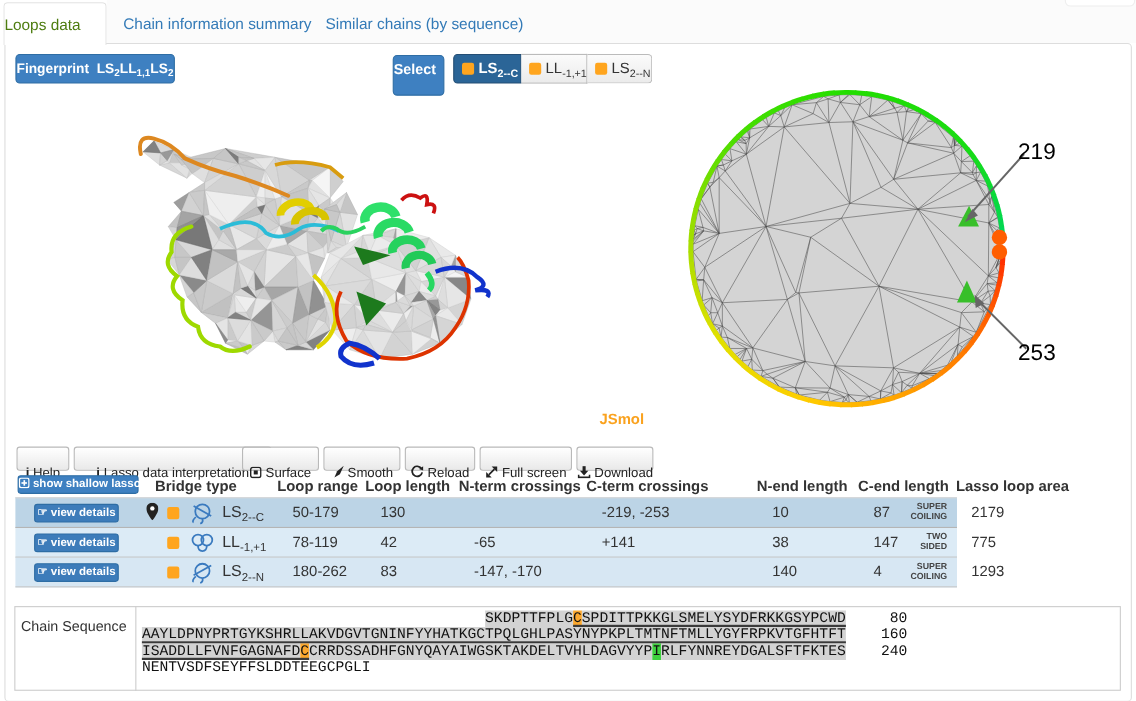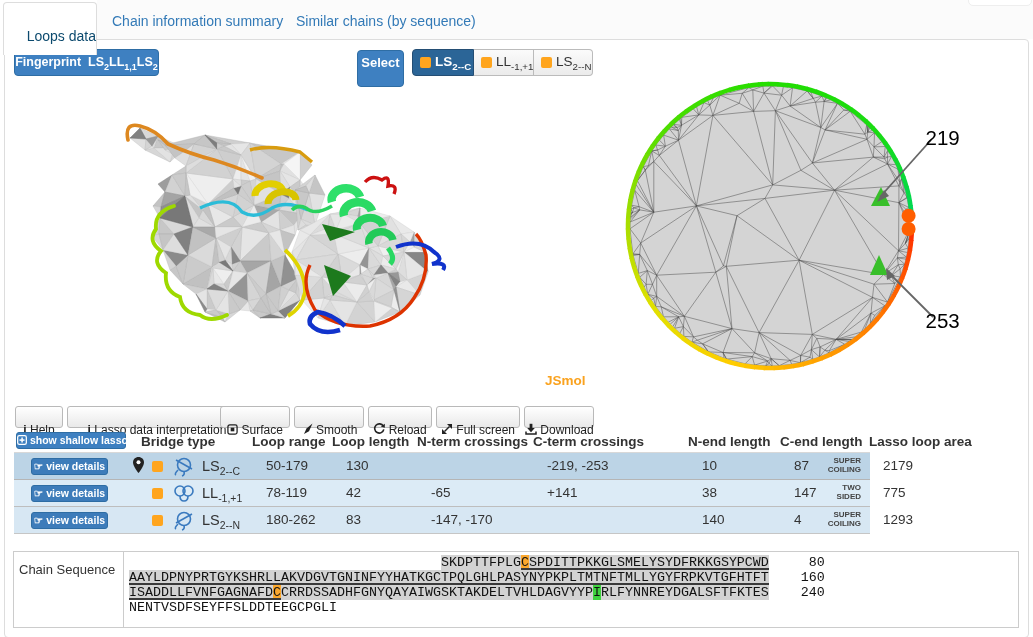--- a/index.html
+++ b/index.html
@@ -1,21 +1,21 @@
 <!DOCTYPE html>
 <html><head><meta charset="utf-8">
 <style>
 html,body{margin:0;padding:0;background:#fff;width:1033px;height:637px;overflow:hidden;
 font-family:"Liberation Sans",sans-serif;position:relative}
 .abs{position:absolute}
 sub{font-size:72%;line-height:0}
 .hdr{position:absolute;top:434px;font-weight:bold;font-size:13.5px;color:#333}
 .val{position:absolute;font-size:13.5px;color:#333}
 .btnp{position:absolute;background:#3e80c1;border:1px solid #2e6da4;border-radius:4px;color:#fff;
-font-weight:bold;box-sizing:border-box;text-align:center}
+font-weight:bold;box-sizing:border-box;text-align:left}
 .tbtn{position:absolute;top:406px;height:22px;box-sizing:border-box;border:1px solid #b9b9b9;border-radius:3px;
 background:linear-gradient(#ffffff,#e9e9e9);color:#222;font-size:12px;text-align:center;padding-top:16px;white-space:nowrap}
 .row{position:absolute;left:14px;width:856px}
 .vd{position:absolute;left:17px;top:5px;width:77px;height:17px;background:#3d7cba;border:1px solid #2e6da4;
 border-radius:3px;color:#fff;font-weight:bold;font-size:10.5px;text-align:center;box-sizing:border-box;line-height:15px;white-space:nowrap}
 .osq{position:absolute;left:138px;top:8px;width:11px;height:11px;background:#ffa51e;border-radius:2px}
 .motif{position:absolute;left:188px;top:5px;font-size:14.5px;color:#333}
 .rlab{position:absolute;right:9px;top:3px;font-size:8px;color:#444;text-align:right;line-height:9px;font-weight:bold}
 .mono{font-family:"Liberation Mono",monospace;font-size:13.33px;white-space:nowrap}
 .sline{height:15px;line-height:15px;position:relative}
@@ -23,21 +23,21 @@
 .gu{background:#d3d3d3}
 .ou{background:#fca82e}
 .gr{background:#3fd23f}
 </style></head>
 <body>
 <div class="abs" style="left:97px;top:0;width:936px;height:39px;background:#fbfbfb"></div>
 <div class="abs" style="left:968px;top:-6px;width:62px;height:10px;background:#fff;border:1px solid #eee;border-radius:5px"></div>
 
 <div class="abs" style="left:4px;top:39px;width:1023px;height:597px;border:1px solid #ddd;border-radius:0 4px 4px 4px;background:#fff"></div>
 
-<div class="abs" style="left:3px;top:2px;width:92px;height:38px;background:#fff;border:1px solid #ddd;border-bottom:0;border-radius:4px 4px 0 0;z-index:3;color:#0c4a6e;font-size:14px;text-align:right;padding-top:14px;line-height:38px">Loops data</div>
+<div class="abs" style="left:3px;top:2px;width:92px;height:38px;background:#fff;border:1px solid #ddd;border-bottom:0;border-radius:4px 4px 0 0;z-index:3;color:#4d7c0f;font-size:14px;text-align:left;padding-top:0;line-height:38px">Loops data</div>
 <div class="abs" style="left:112px;top:13px;font-size:14px;color:#337ab7">Chain information summary</div>
 <div class="abs" style="left:296px;top:13px;font-size:14px;color:#337ab7">Similar chains (by sequence)</div>
 
 <div class="btnp" style="left:14px;top:49px;width:145px;height:27px;font-size:12.5px;padding-top:5px;white-space:nowrap">Fingerprint&nbsp;&nbsp;LS<sub>2</sub>LL<sub>1,1</sub>LS<sub>2</sub></div>
 
 <div class="btnp" style="left:357px;top:50px;width:47px;height:37px;font-size:13px;padding-top:4px">Select</div>
 
 <div class="abs" style="left:412px;top:49px;height:27px">
   <div class="abs" style="left:0;top:0;width:62px;height:27px;background:#2b6597;border:1px solid #244e74;border-radius:4px 0 0 4px;box-sizing:border-box">
     <div class="abs" style="left:7px;top:7px;width:11px;height:11px;background:#ffa51e;border-radius:2px"></div>

